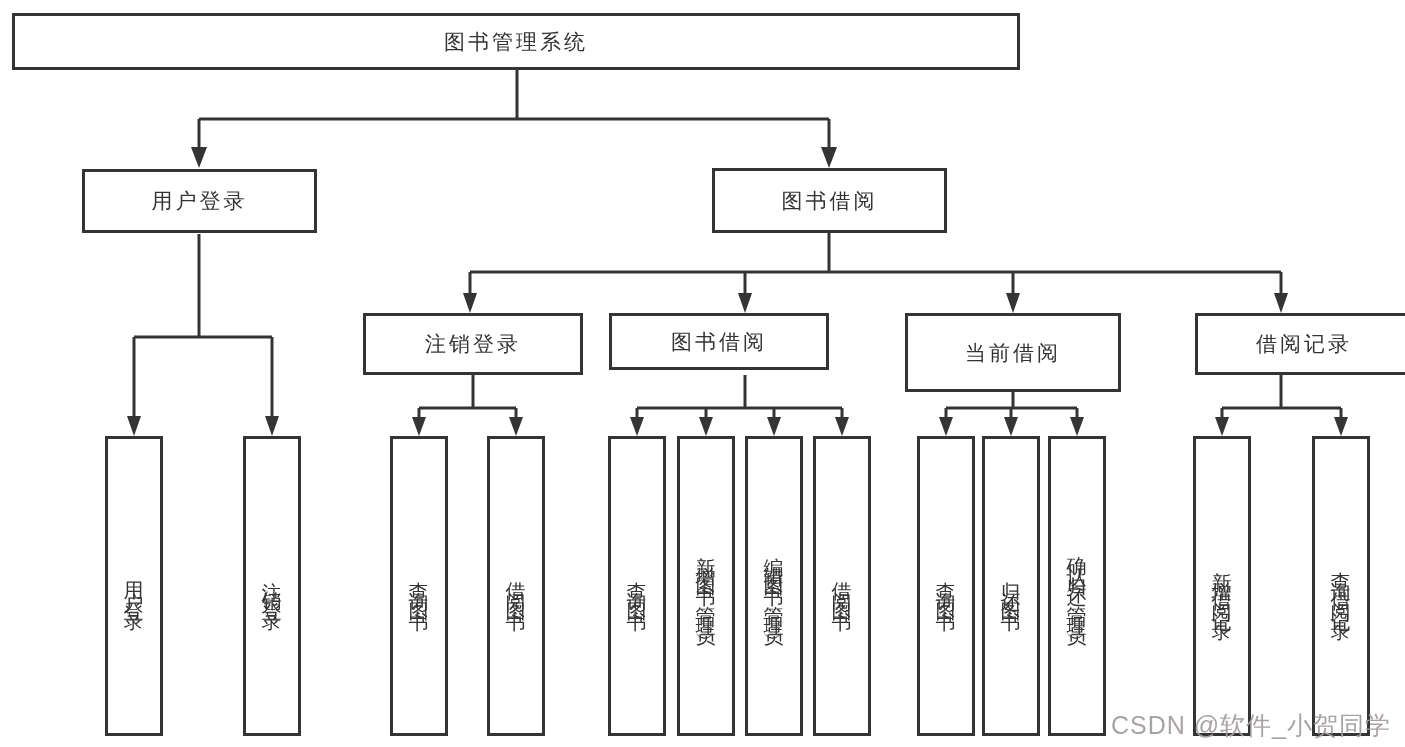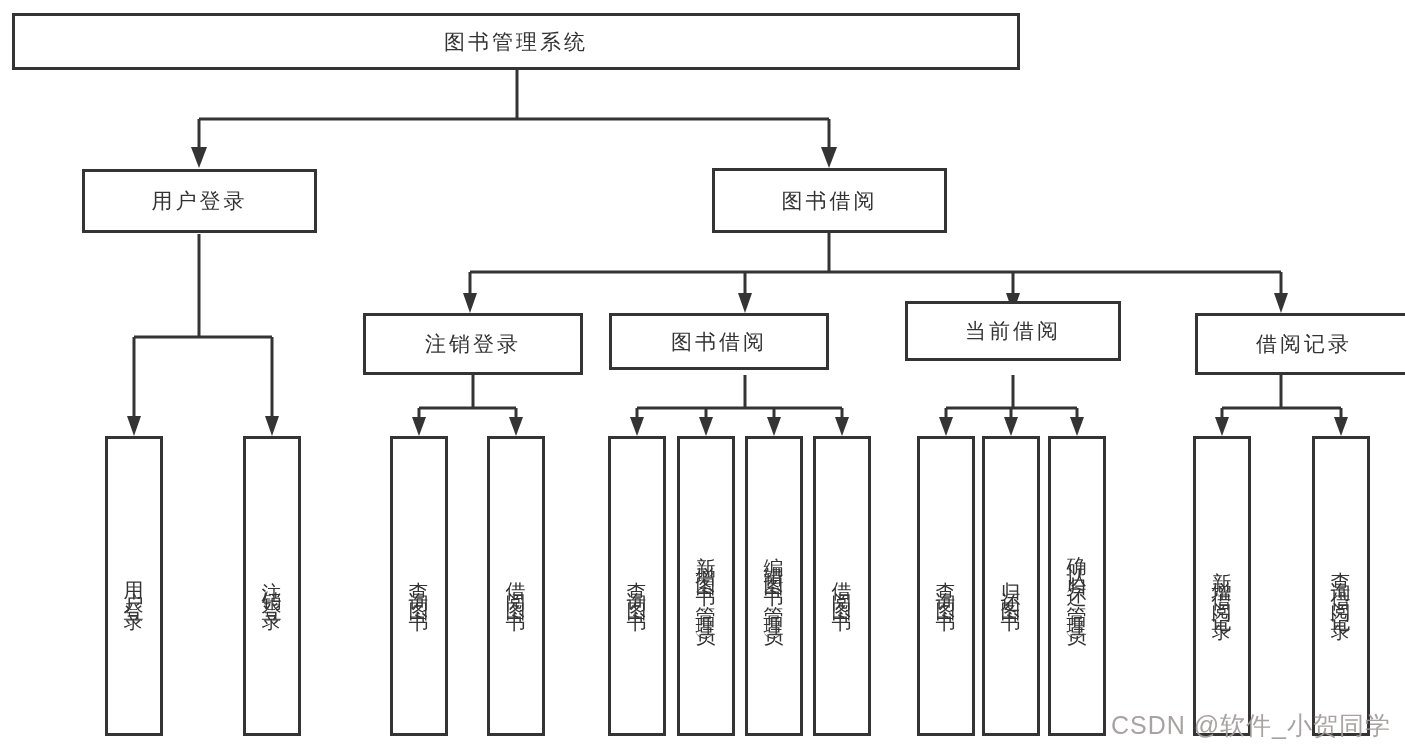--- a/index.html
+++ b/index.html
@@ -120,21 +120,21 @@
   <div class="node hnode" style="left:712px;top:168px;width:235px;height:65px;">
     <span>图书借阅</span>
   </div>
 
   <div class="node hnode" style="left:363px;top:313px;width:220px;height:62px;">
     <span>注销登录</span>
   </div>
   <div class="node hnode" style="left:609px;top:313px;width:220px;height:57px;">
     <span>图书借阅</span>
   </div>
-  <div class="node hnode" style="left:905px;top:301px;width:216px;height:60px;text-align:center;">
+  <div class="node hnode" style="left:905px;top:313px;width:216px;height:79px;text-align:center;">
     <span>当前借阅</span>
   </div>
   <div class="node hnode" style="left:1172px;top:313px;width:218px;height:62px;margin-left:23px;">
     <span>借阅记录</span>
   </div>
 
   <div class="node vnode" style="left:105px;top:436px;width:58px;height:300px;">
     <span class="vtext">用户登录</span>
   </div>
   <div class="node vnode" style="left:243px;top:436px;width:58px;height:300px;">

